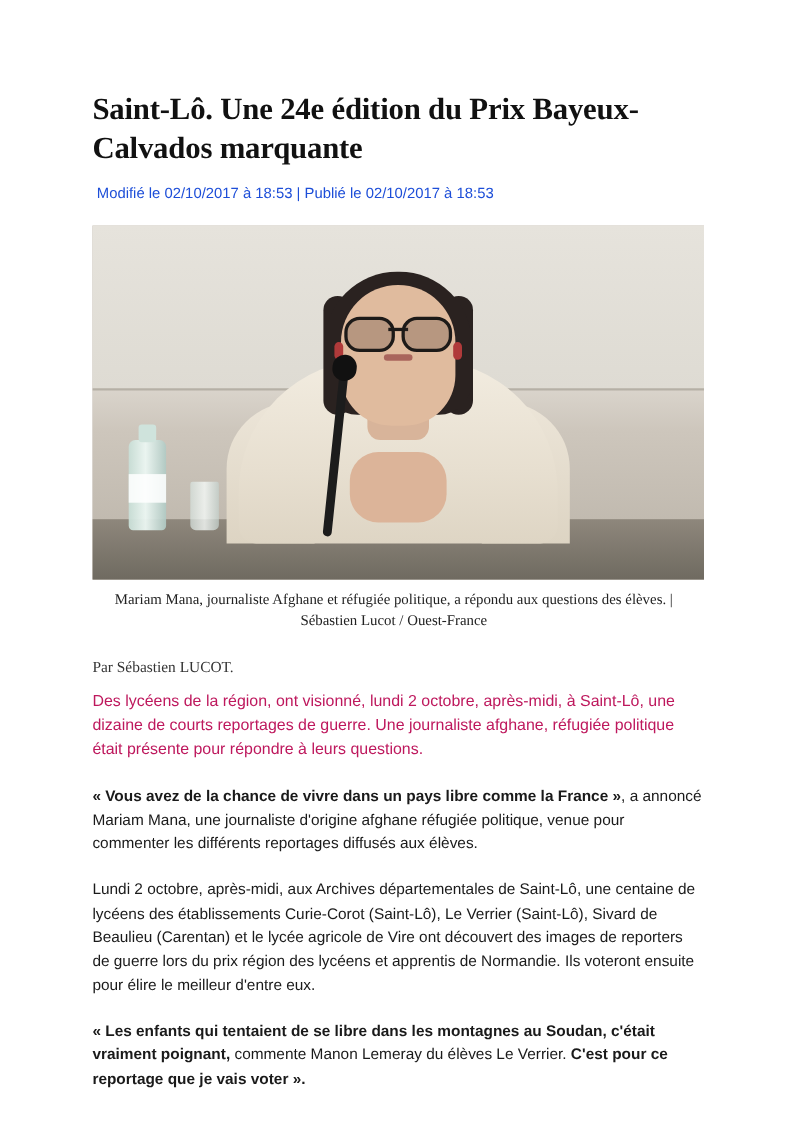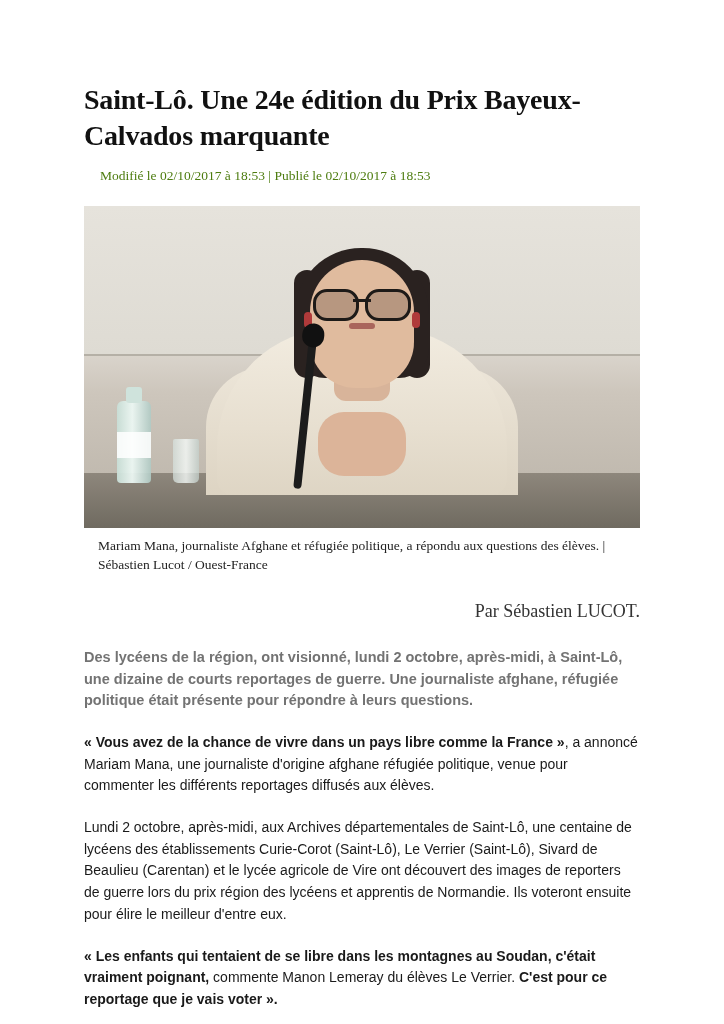--- a/index.html
+++ b/index.html
@@ -29,28 +29,29 @@
   .article-title {
     font-family: "Liberation Serif", serif;
     font-size: 28px;
     line-height: 1.28;
     font-weight: bold;
     color: #111111;
     margin: 0 0 14px 0;
     letter-spacing: -0.2px;
   }
   .article-dates {
-    font-family: Liberation Serif, serif;
+    font-family: Liberation Sans, sans-serif;
     font-size: 13.5px;
-    color: #4d7c0f;
-    margin: 0 0 22px 16px;
+    color: #1d4ed8;
+    margin: 0 0 22px 4px;
   }
   .figure {
     margin: 0 0 0 0;
     width: 100%;
+    text-align: center;
   }
   .photo {
     position: relative;
     width: 100%;
     height: 322px;
     overflow: hidden;
     background: #cfc9c2;
   }
   
   .ph-wall {
@@ -153,30 +154,29 @@
   .caption {
     font-family: "Liberation Serif", serif;
     font-size: 13.5px;
     line-height: 1.45;
     color: #222;
     margin: 8px 0 0 14px;
     width: 520px;
   }
   .byline {
     font-family: "Liberation Serif", serif;
-    font-size: 18px;
+    font-size: 14px;
     color: #333;
-    margin: 26px 0 25px 0;
-    text-align: right;
+    margin: 26px 0 12px 0;
   }
   .lead {
     font-size: 14.5px;
     line-height: 1.5;
-    font-weight: bold;
-    color: #737373;
+    font-weight: normal;
+    color: #be185d;
     margin: 0 0 20px 0;
   }
   .para {
     font-size: 14px;
     line-height: 1.55;
     color: #1a1a1a;
     margin: 0 0 20px 0;
   }
   .para b { font-weight: bold; }
 </style>

